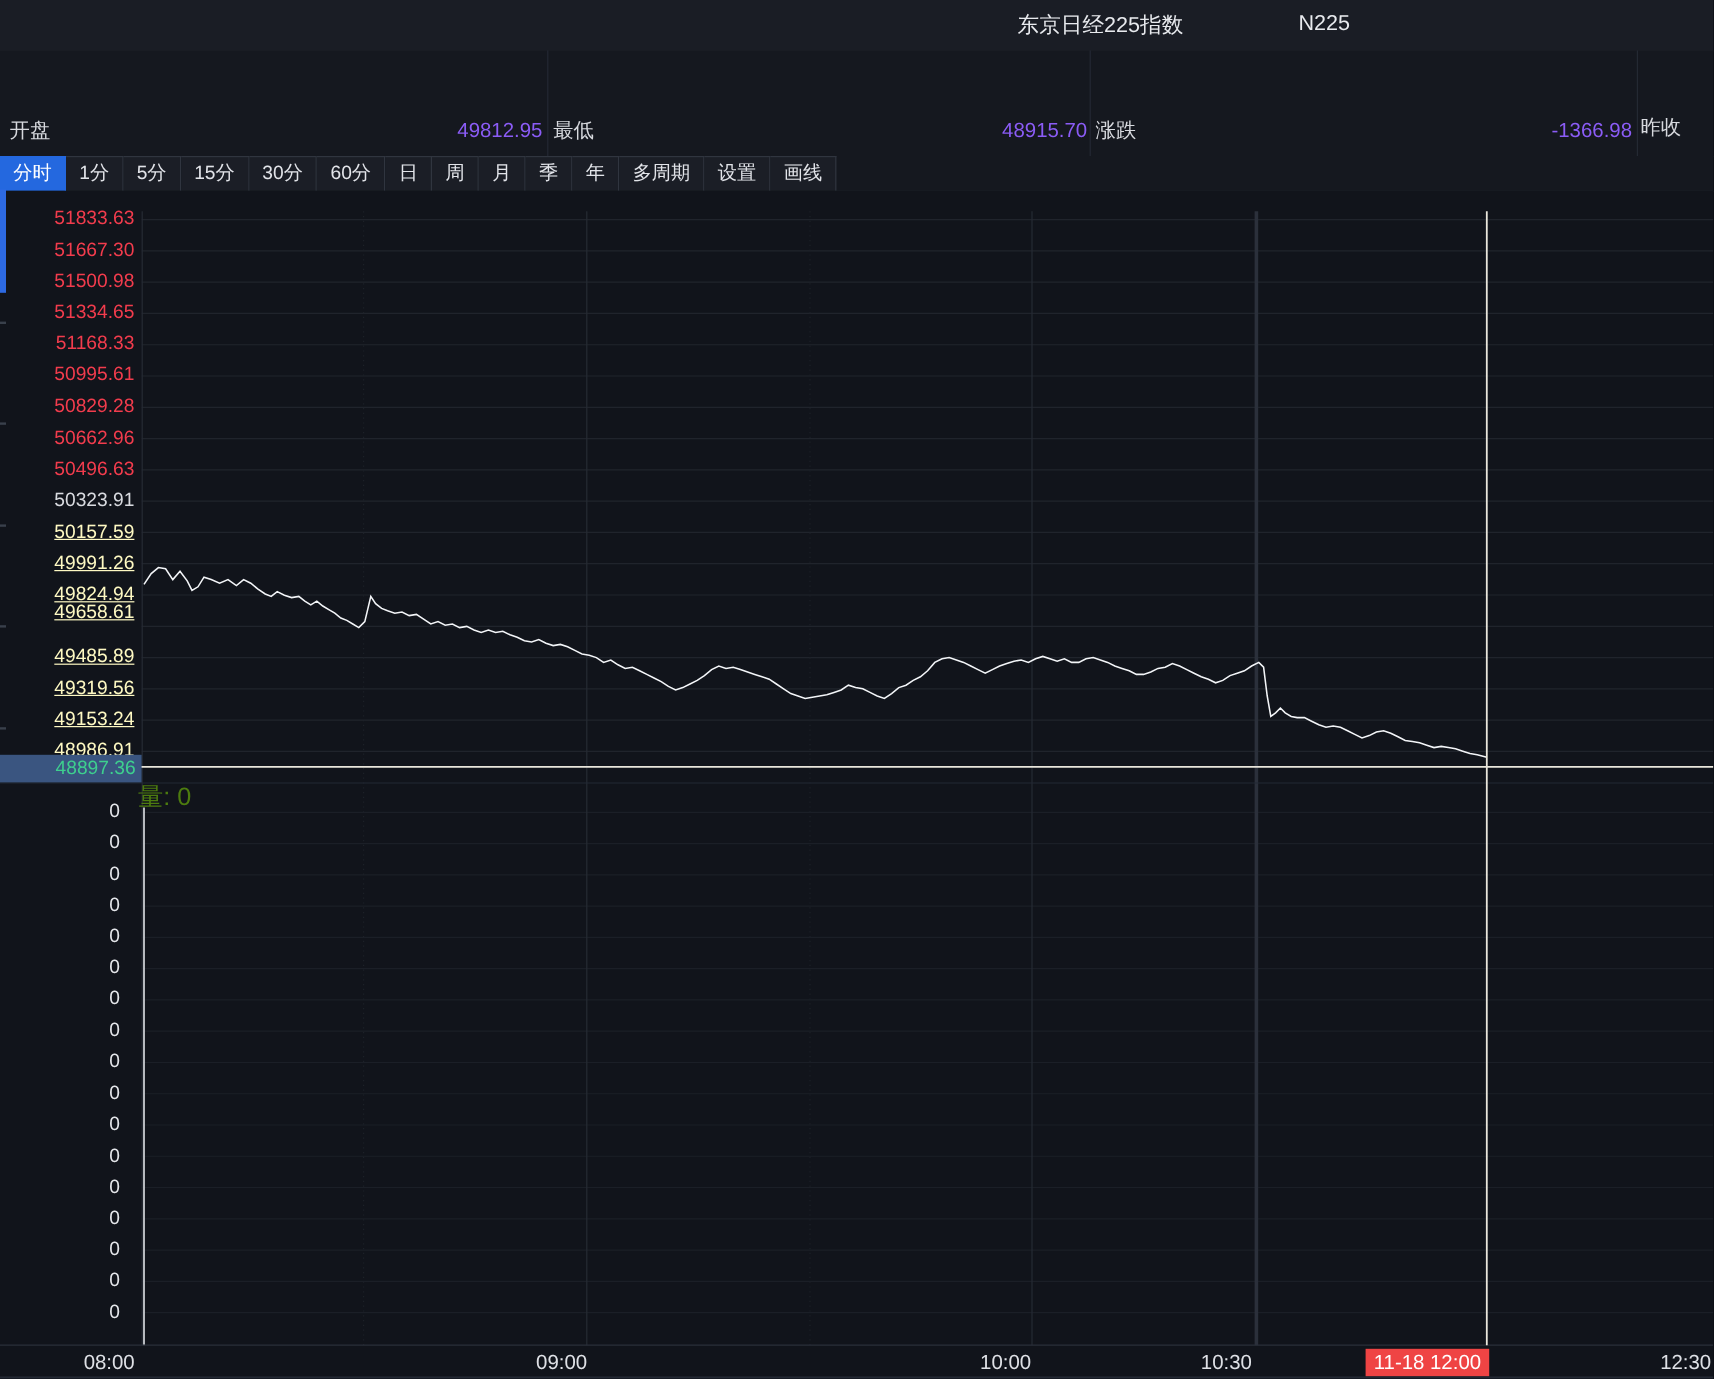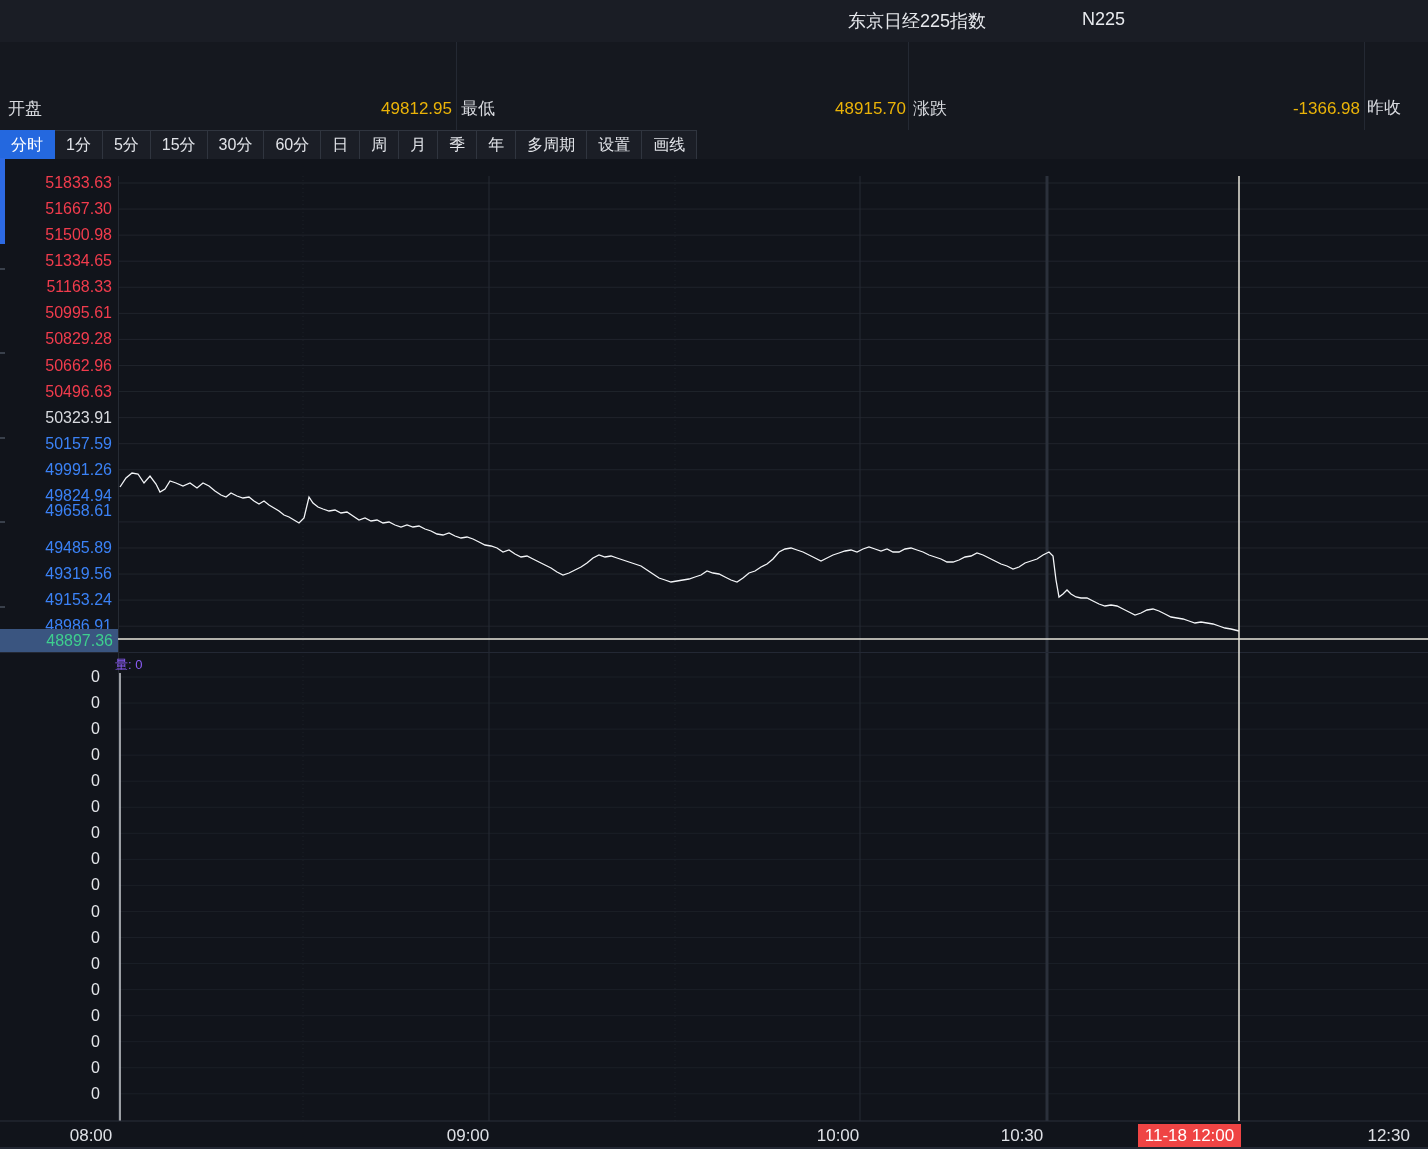--- a/index.html
+++ b/index.html
@@ -9,45 +9,45 @@
   
   .titlebar{position:absolute;left:0;top:0;width:1428px;height:42px;
             background:#1a1d25;border-bottom:1px solid #262b34;}
   .titlebar .title{position:absolute;left:848px;top:9px;font-size:18px;color:#e8eaee;}
   .titlebar .symbol{position:absolute;left:1082px;top:9px;font-size:18px;color:#e8eaee;}
   
   .quote{position:absolute;left:0;top:42px;width:1428px;height:88px;
          background:#15181f;border-bottom:1px solid #262b34;}
   .quote .vdiv{position:absolute;top:0;width:1px;height:88px;background:#242933;}
   .q-label{position:absolute;height:26px;line-height:26px;font-size:17px;color:#d7d9de;white-space:nowrap;}
-  .q-value{position:absolute;height:26px;line-height:26px;font-size:17px;color:#eab308;
+  .q-value{position:absolute;height:26px;line-height:26px;font-size:17px;color:#8b5cf6;
            text-align:right;width:220px;white-space:nowrap;}
   
   .tabs{position:absolute;left:0;top:130px;width:1428px;height:29px;background:#15181f;
         border-bottom:1px solid #2a303b;display:flex;}
   .tab{height:28px;line-height:28px;padding:0 11px;font-size:16px;color:#e2e4e9;
        background:#1b1e26;border-right:1px solid #30353f;border-top:1px solid #30353f;
        white-space:nowrap;cursor:default;}
   .tab.active{background:#2468df;color:#ffffff;border-color:#2468df;}
   
   .chart{position:absolute;left:0;top:159px;width:1428px;height:990px;background:#11141b;}
   .chart svg{position:absolute;left:0;top:0;}
   .overlay{position:absolute;left:118px;top:4px;height:22px;line-height:22px;
            font-size:17px;color:#eceef2;white-space:nowrap;}
   .overlay .ov-code{margin-left:8px;}
   .ylabel{position:absolute;left:0;width:112px;height:22px;line-height:22px;
           text-align:right;font-size:16px;white-space:nowrap;}
   .ylabel.red{color:#f23c4d;}
-  .ylabel.green{color:#3b82f6;}
+  .ylabel.green{color:#fef9c3;text-decoration:underline;}
   .ylabel.white{color:#d9dbe0;}
   .price-tag{position:absolute;left:0;top:470px;width:118px;height:23px;line-height:23px;
              background:#3a5580;color:#3ecf8e;font-size:16px;text-align:right;
              padding-right:5px;box-sizing:border-box;}
   .vol-title{position:absolute;left:115px;top:496px;height:20px;line-height:20px;
-             font-size:13px;color:#8b5cf6;white-space:nowrap;}
+             font-size:21px;color:#4d7c0f;white-space:nowrap;}
   .vol-zero{position:absolute;left:0;width:100px;height:22px;line-height:22px;
             text-align:right;font-size:16px;color:#e4e6ea;}
   .xlabel{position:absolute;top:966px;height:22px;line-height:22px;font-size:17px;
           color:#dfe1e6;white-space:nowrap;}
   .time-tag{position:absolute;left:1138px;top:965px;width:103px;height:23px;line-height:23px;
             background:#ef4444;color:#ffffff;font-size:17px;text-align:center;white-space:nowrap;}
   
   .scroll-thumb{position:absolute;left:0;top:158px;width:5px;height:86px;background:#2d6ae3;}
   .scroll-tick{position:absolute;left:0;width:5px;height:2px;background:#39404b;}
   .bottom-edge{position:absolute;left:0;top:1147px;width:1428px;height:2px;background:#232833;}
@@ -188,21 +188,21 @@
         <div class="vol-zero" style="top: 845.7px;">0</div>
         <div class="vol-zero" style="top: 871.7px;">0</div>
         <div class="vol-zero" style="top: 897.8px;">0</div>
         <div class="vol-zero" style="top: 923.8px;">0</div>
       </div>
     <div id="xlabels">
         <div class="xlabel" style="width: 90px; text-align: center; left: 46px;">08:00</div>
         <div class="xlabel" style="width: 90px; text-align: center; left: 423px;">09:00</div>
         <div class="xlabel" style="width: 90px; text-align: center; left: 793px;">10:00</div>
         <div class="xlabel" style="width: 90px; text-align: center; left: 977px;">10:30</div>
-        <div class="xlabel" style="width: 70px; text-align: right; right: 0px; padding-right: 18px;">12:30</div>
+        <div class="xlabel" style="width: 70px; text-align: right; right: 0px; padding-right: 2px;">12:30</div>
       </div>
     <div class="time-tag">11-18 12:00</div>
   </div>
 
   <div class="scroll-thumb"></div>
   <div class="scroll-tick" style="top:268px"></div>
   <div class="scroll-tick" style="top:352px"></div>
   <div class="scroll-tick" style="top:437px"></div>
   <div class="scroll-tick" style="top:521px"></div>
   <div class="scroll-tick" style="top:606px"></div>

